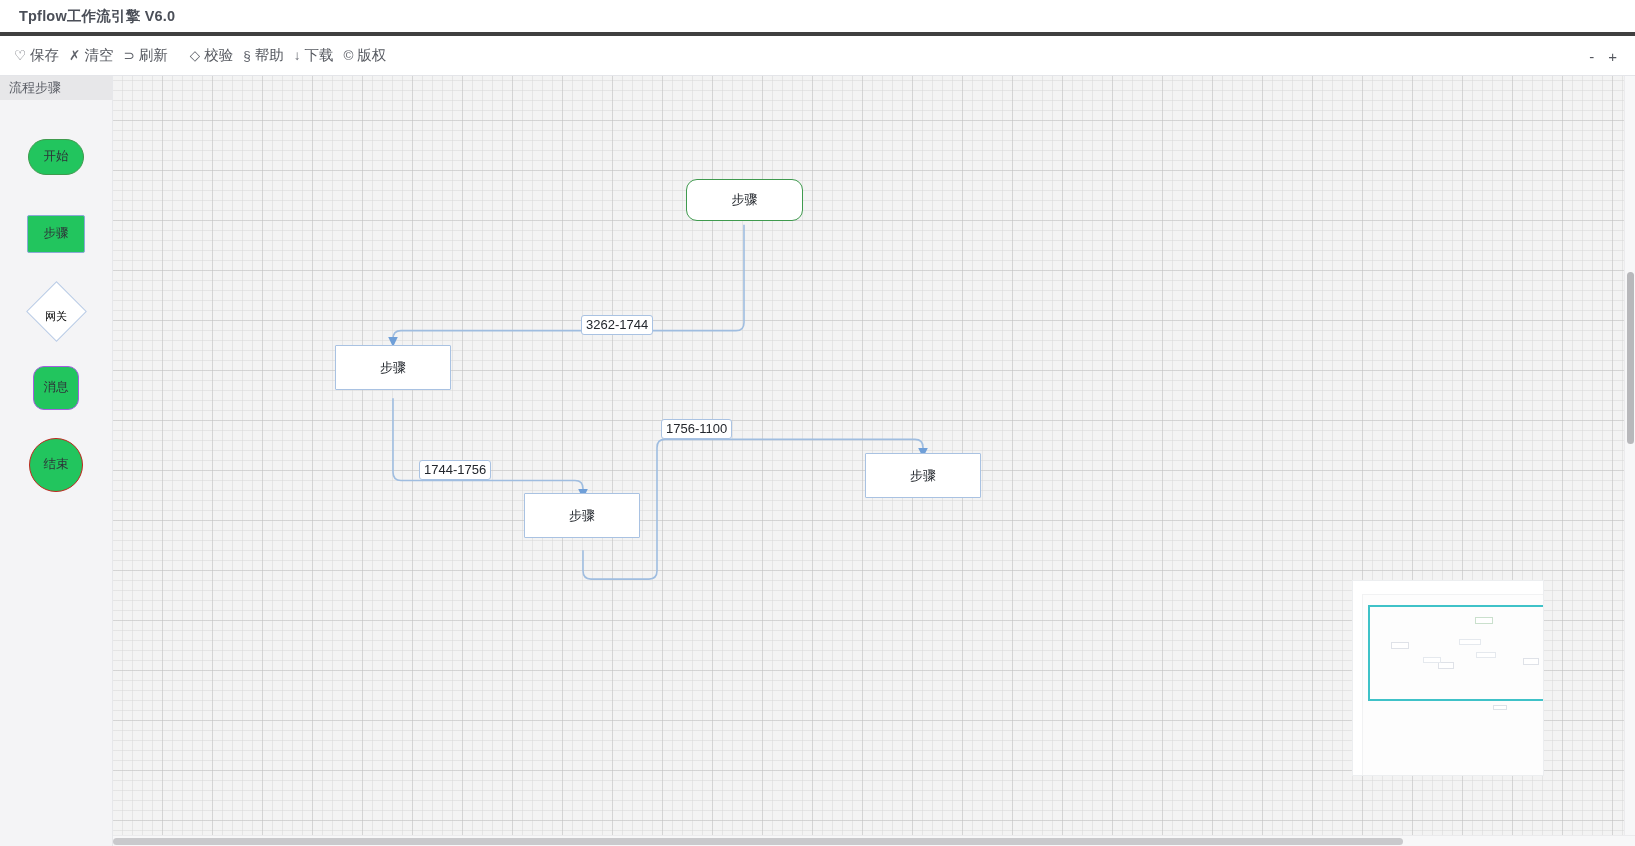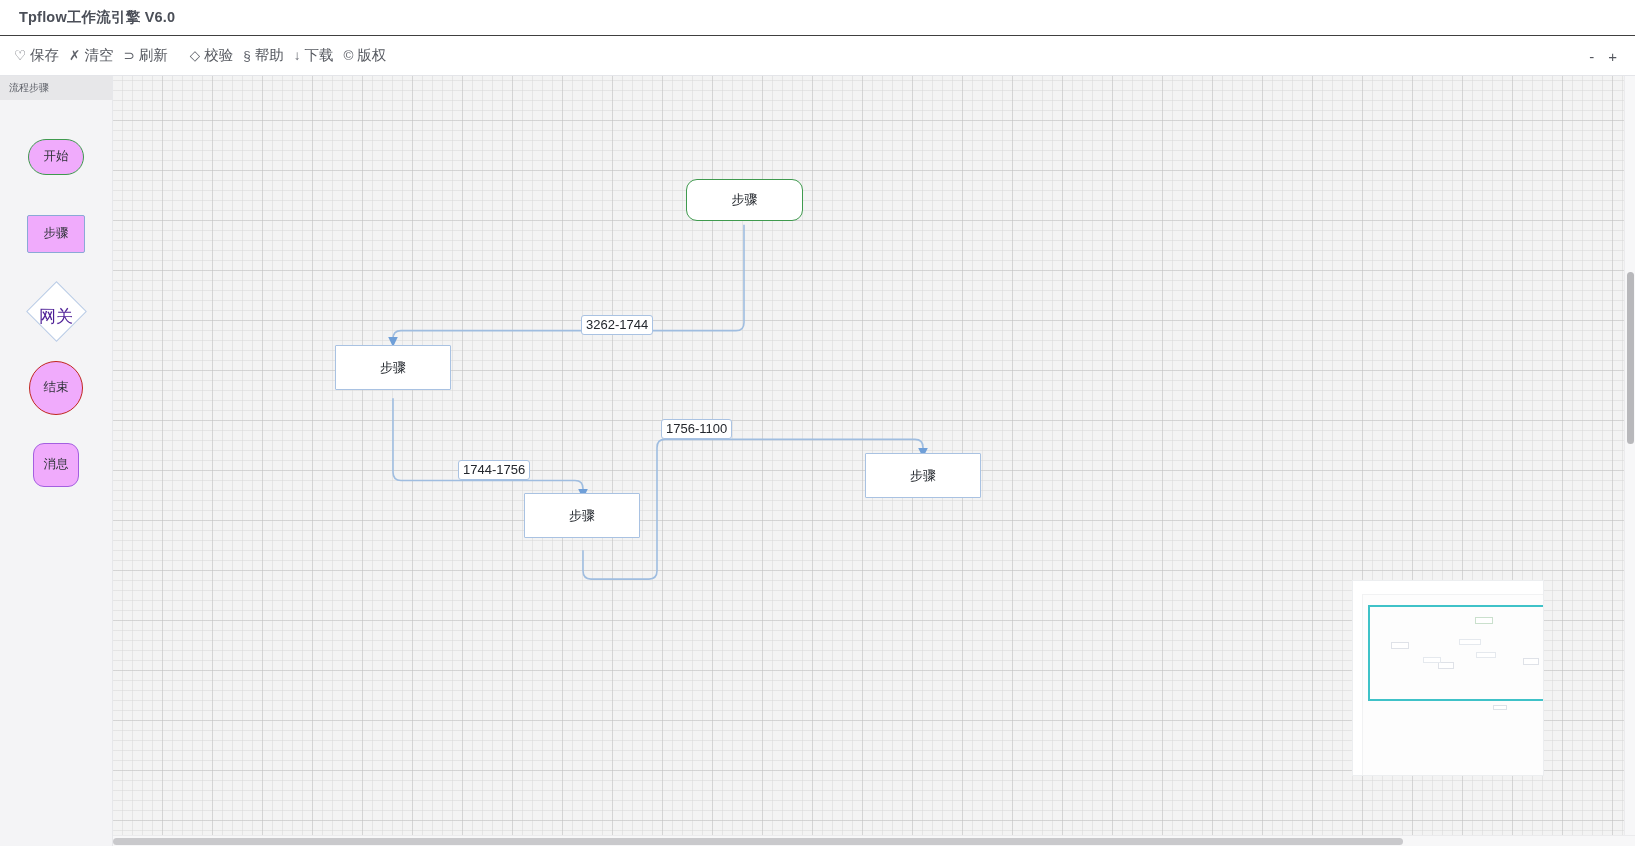--- a/index.html
+++ b/index.html
@@ -22,21 +22,21 @@
     display: flex;
     flex-direction: column;
     background: #ffffff;
   }
 
   
   .titlebar {
     height: 36px;
     min-height: 36px;
     background: #ffffff;
-    border-bottom: 1px solid #404040;
+    border-bottom: 4px solid #404040;
     display: flex;
     align-items: center;
     padding: 0 0 0 19px;
     box-sizing: border-box;
   }
   .app-title {
     font-size: 14.5px;
     font-weight: bold;
     color: #4b4f58;
     letter-spacing: 0.2px;
@@ -110,21 +110,21 @@
     box-sizing: border-box;
     position: relative;
   }
   .sidebar-header {
     height: 24px;
     background: #e7e7e9;
     display: flex;
     align-items: center;
     padding-left: 9px;
     box-sizing: border-box;
-    font-size: 10px;
+    font-size: 13px;
     color: #5b5e66;
   }
   .palette {
     padding-top: 18px;
     display: flex;
     flex-direction: column;
     align-items: center;
     gap: 0;
   }
   .pal-item {
@@ -132,21 +132,21 @@
     height: 77px;
     display: flex;
     align-items: center;
     justify-content: center;
     cursor: grab;
   }
   .shape {
     display: flex;
     align-items: center;
     justify-content: center;
-    background: #f0abfc;
+    background: #22c55e;
     font-size: 12.5px;
     color: #2e3238;
     box-sizing: border-box;
   }
   .shape-start {
     width: 56px; height: 36px;
     border: 1.6px solid #3f9a4e;
     border-radius: 18px;
   }
   .shape-step {
@@ -163,22 +163,22 @@
     position: absolute;
     width: 41px; height: 41px;
     border: 1.6px solid #b9cbe6;
     background: #ffffff;
     transform: rotate(45deg);
     top: 8px; left: 8px;
   }
   .gw-label {
     position: relative;
     z-index: 2;
-    font-size: 17px;
-    color: #4c1d95;
+    font-size: 11px;
+    color: #000000;
     margin-top: 12px;
   }
   .shape-message {
     width: 46px; height: 44px;
     border: 1.8px solid #a45fe0;
     border-radius: 11px;
   }
   .shape-end {
     width: 54px; height: 54px;
     border: 1.9px solid #c0271f;
@@ -397,28 +397,28 @@
         </div>
 
         <div class="pal-item">
           <div class="shape-gateway-wrap">
             <div class="shape-gateway"></div>
             <span class="gw-label">网关</span>
           </div>
         </div>
 
         <div class="pal-item">
+          <div class="shape shape-message">
+            <span>消息</span>
+          </div>
+        </div>
+
+        <div class="pal-item">
           <div class="shape shape-end">
             <span>结束</span>
-          </div>
-        </div>
-
-        <div class="pal-item">
-          <div class="shape shape-message">
-            <span>消息</span>
           </div>
         </div>
 
       </div>
     </div>
 
     <div class="canvas-wrap">
       <div class="canvas-inner">
 
         <svg class="flow-svg" viewBox="0 0 1522 750" preserveAspectRatio="none">
@@ -446,21 +446,21 @@
         <div class="node step-node" style="left:411px; top:417px; width:116px; height:45px;">
           <span>步骤</span>
         </div>
 
         <div class="node step-node" style="left:752px; top:377px; width:116px; height:45px;">
           <span>步骤</span>
         </div>
 
         <div class="edge-label" style="left:468px; top:239px;">3262-1744</div>
 
-        <div class="edge-label" style="left:306px; top:384px;margin-left:39px;">1744-1756</div>
+        <div class="edge-label" style="left:306px; top:384px;">1744-1756</div>
 
         <div class="edge-label" style="left:548px; top:343px;">1756-1100</div>
 
         <div class="minimap" style="left:1239px; top:504px; width:192px; height:196px;">
           <div class="minimap-inner">
 
             <div class="mm-node green" style="left:112px; top:22px; width:18px; height:7px;"></div>
             <div class="mm-node" style="left:28px; top:47px; width:18px; height:7px;"></div>
             <div class="mm-node" style="left:75px; top:67px; width:16px; height:7px;"></div>
             <div class="mm-node" style="left:160px; top:63px; width:16px; height:7px;"></div>

